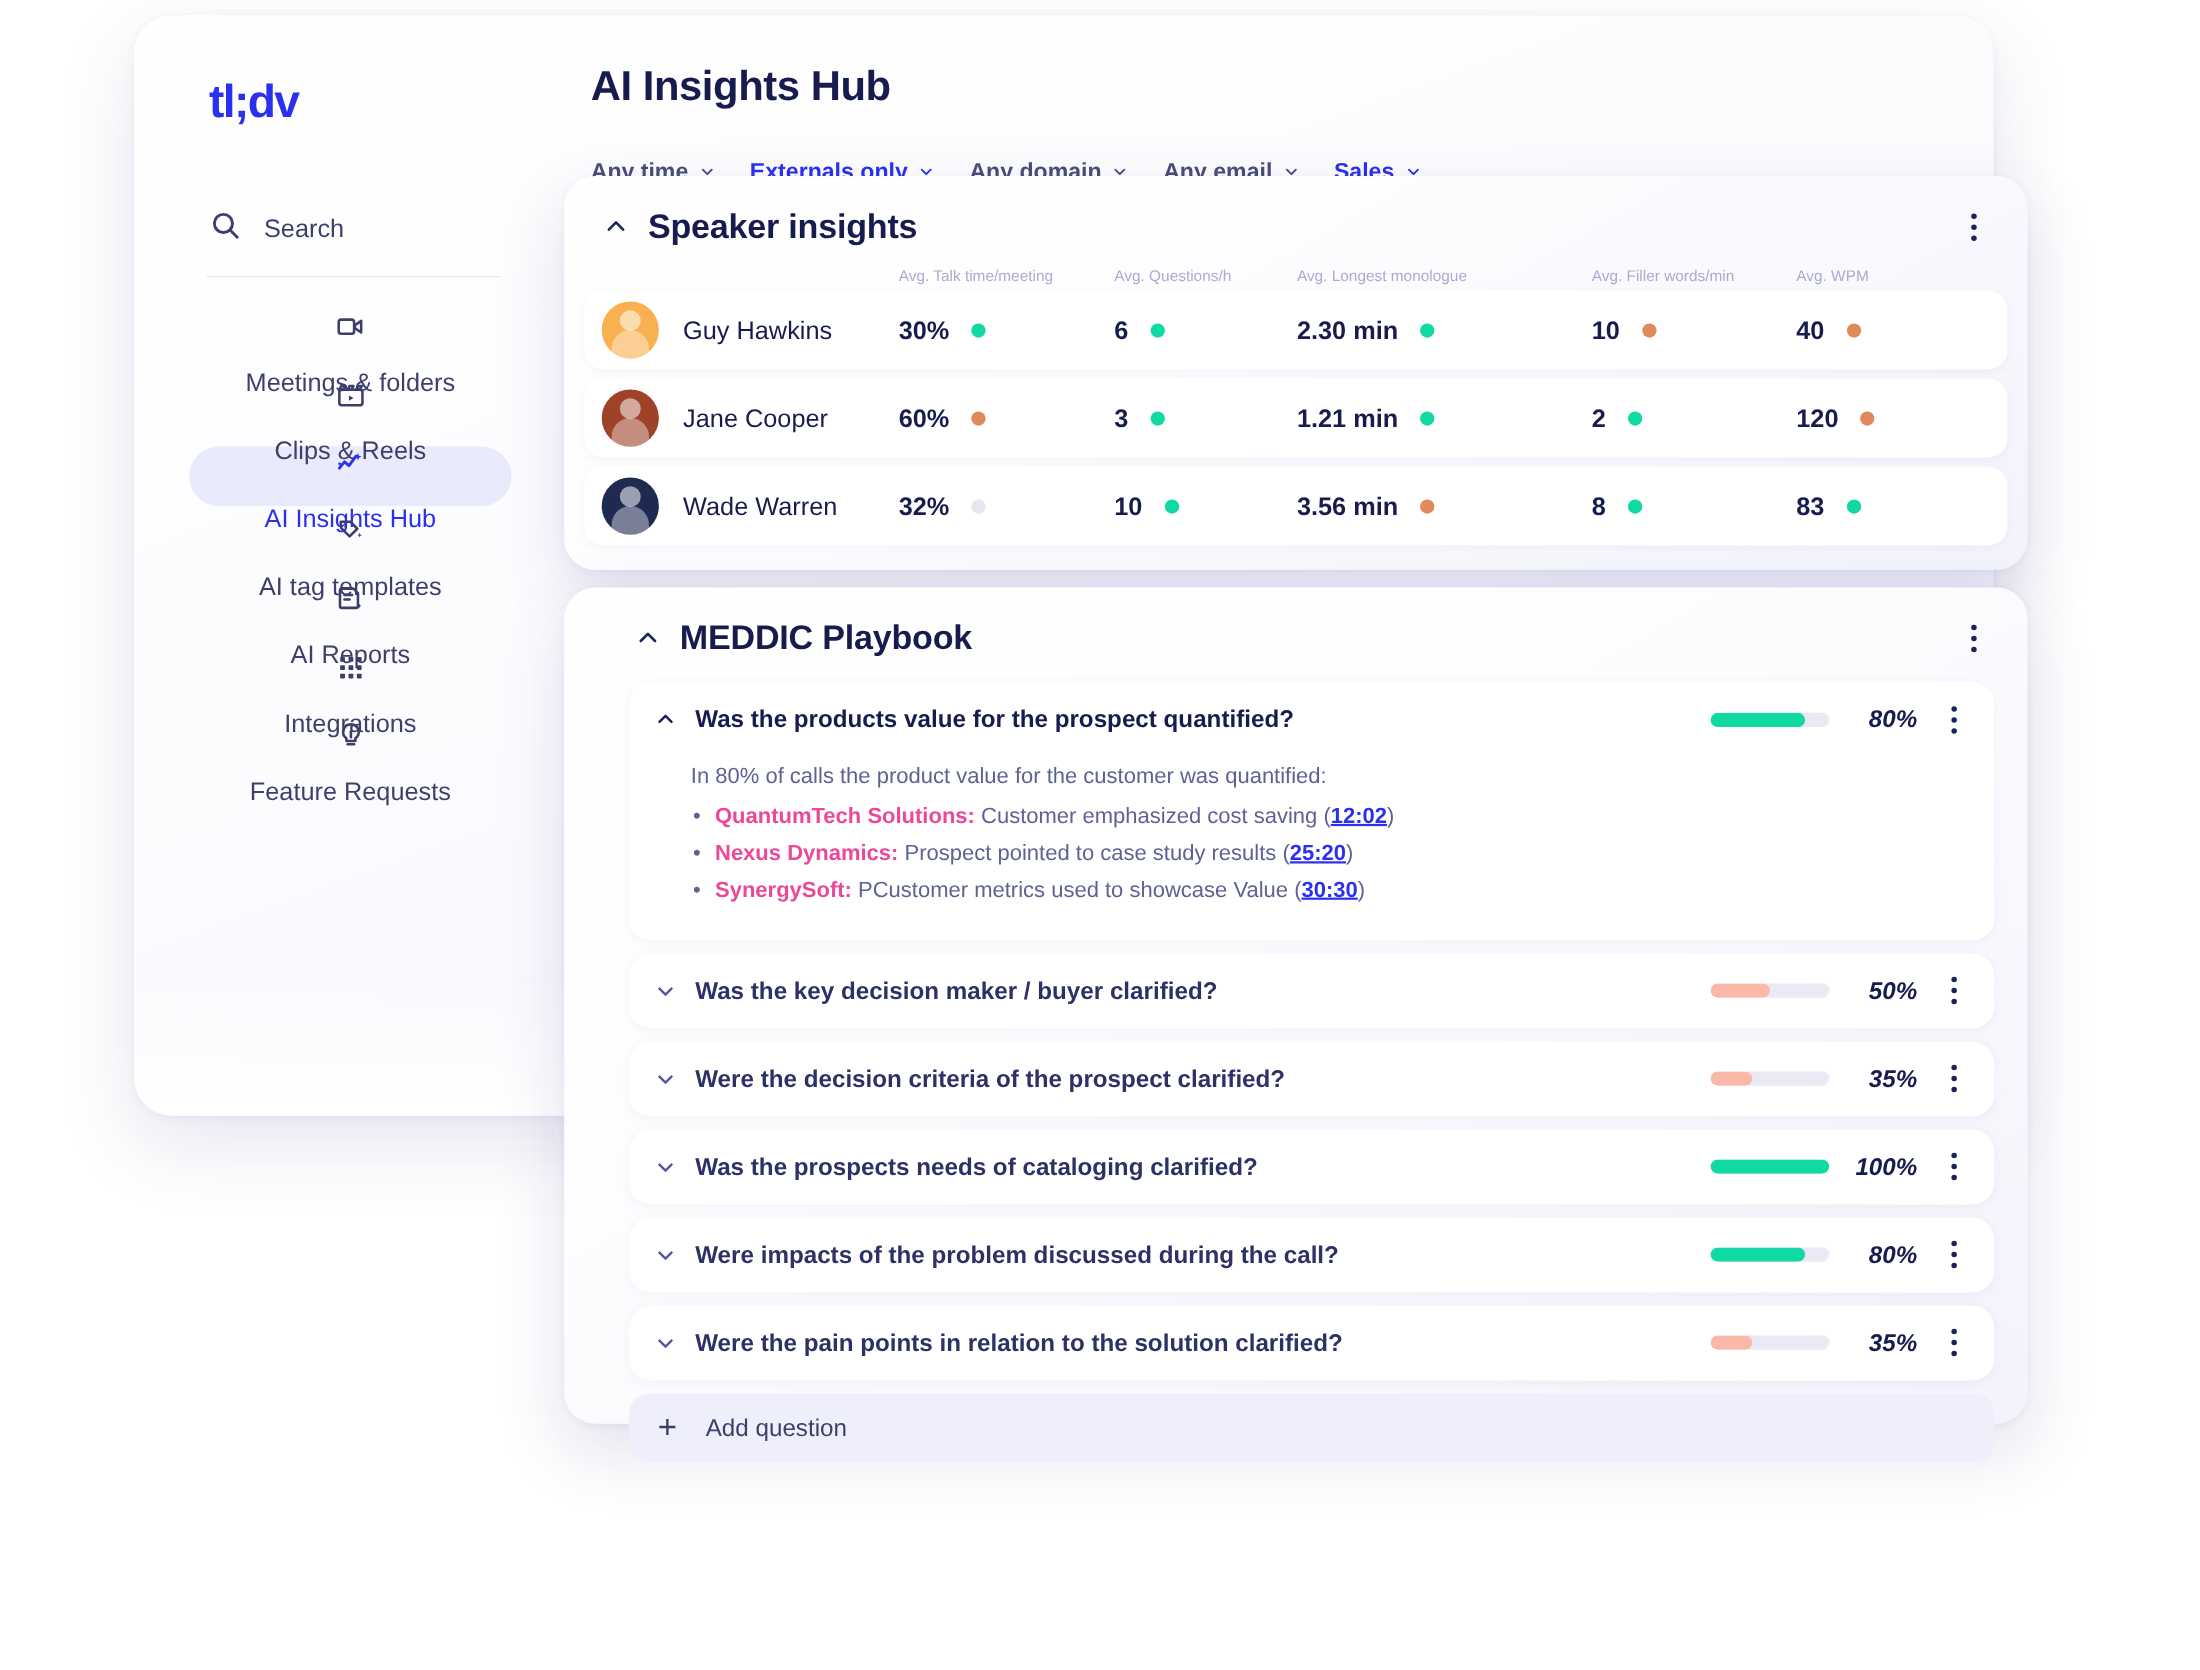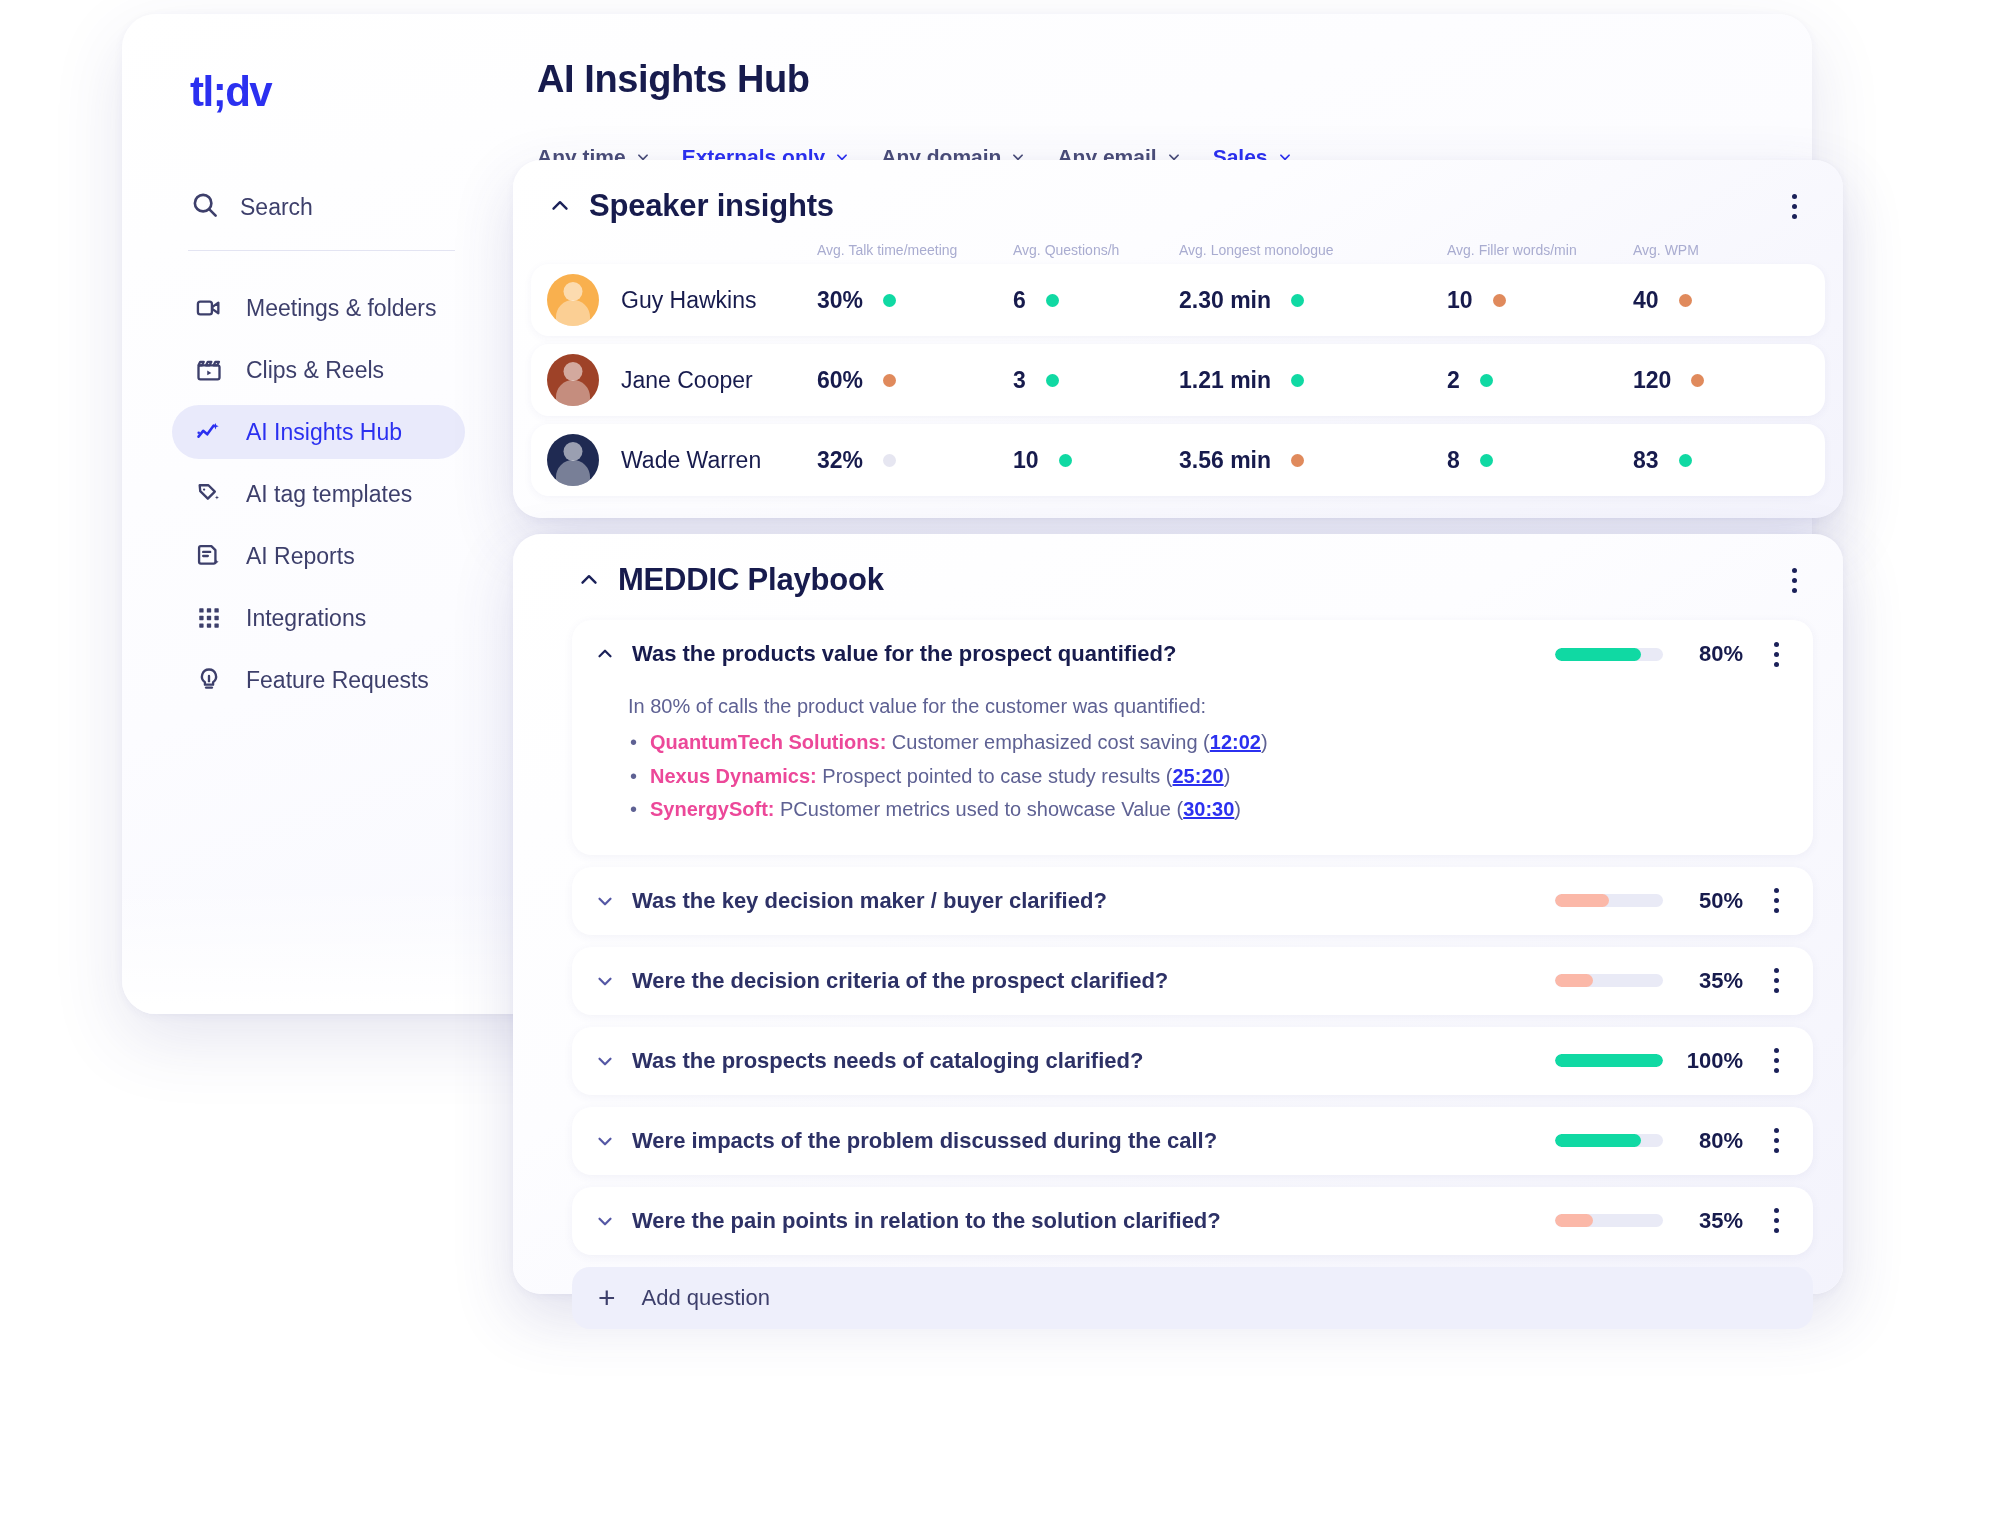--- a/index.html
+++ b/index.html
@@ -44,20 +44,21 @@
   .search-row .lbl { font-size: 23px; color: #3d3f6b; }
   .side-divider {
     height: 1px; background: #e3e4f2; margin: 0 10px 0 26px;
   }
   .nav { margin-top: 30px; }
   .nav-item {
     display: flex; align-items: center; gap: 22px;
     height: 54px; padding: 0 22px; margin: 0 0 8px 10px;
     border-radius: 27px; color: #3d3f6b; font-size: 23px;
     cursor: pointer;
+    flex-direction: column;
   }
   .nav-item.active { background: #e9eafb; color: #2b30f0; font-weight: 500; }
   .nav-item .ico { width: 30px; height: 30px; display: flex; align-items: center; justify-content: center; flex: 0 0 30px; }
   .nav-item svg { display: block; }
 
   
   .main { position: absolute; left: 383px; top: 0; right: 0; height: 100%; padding: 44px 0 0 32px; }
   .page-title { font-size: 38px; font-weight: 600; color: #171b4d; letter-spacing: -0.4px; }
   .filters { display: flex; align-items: flex-start; gap: 32px; margin-top: 44px; }
   .filter {
@@ -119,21 +120,21 @@
     background: #ffffff; border-radius: 20px; margin-bottom: 12px;
     box-shadow: 0 2px 10px rgba(60,64,140,0.06);
   }
   .q-top { display: flex; align-items: center; height: 68px; padding: 0 22px 0 22px; }
   .q-caret { width: 22px; height: 22px; margin-right: 16px; flex: 0 0 22px; cursor: pointer; }
   .q-text { font-size: 22px; color: #2d3166; font-weight: 600; }
   .q-text.open { color: #171b4d; }
   .q-right { margin-left: auto; display: flex; align-items: center; gap: 18px; }
   .bar { width: 108px; height: 13px; border-radius: 7px; background: #e9eaf6; overflow: hidden; }
   .bar span { display: block; height: 100%; border-radius: 7px; }
-  .pct { font-size: 22px; font-weight: 700; color: #171b4d; min-width: 62px; text-align: right; }
+  .pct { font-size: 22px; font-weight: 700; color: #171b4d; min-width: 62px; text-align: right; font-style: italic; }
   .q-body { padding: 2px 22px 28px 56px; }
   .q-intro { font-size: 20px; color: #5e6193; line-height: 1.6; }
   .q-ul { list-style: none; margin-top: 4px; }
   .q-ul li { font-size: 20px; color: #5e6193; line-height: 1.68; position: relative; padding-left: 22px; }
   .q-ul li::before { content: "•"; position: absolute; left: 2px; color: #5e6193; }
   .q-ul b { color: #ec4899; font-weight: 700; }
   .ts { color: #2b30f0; font-weight: 700; text-decoration: underline; cursor: pointer; }
   .add-q {
     display: flex; align-items: center; gap: 26px;
     height: 62px; margin: 4px 30px 0 30px; padding: 0 26px;

